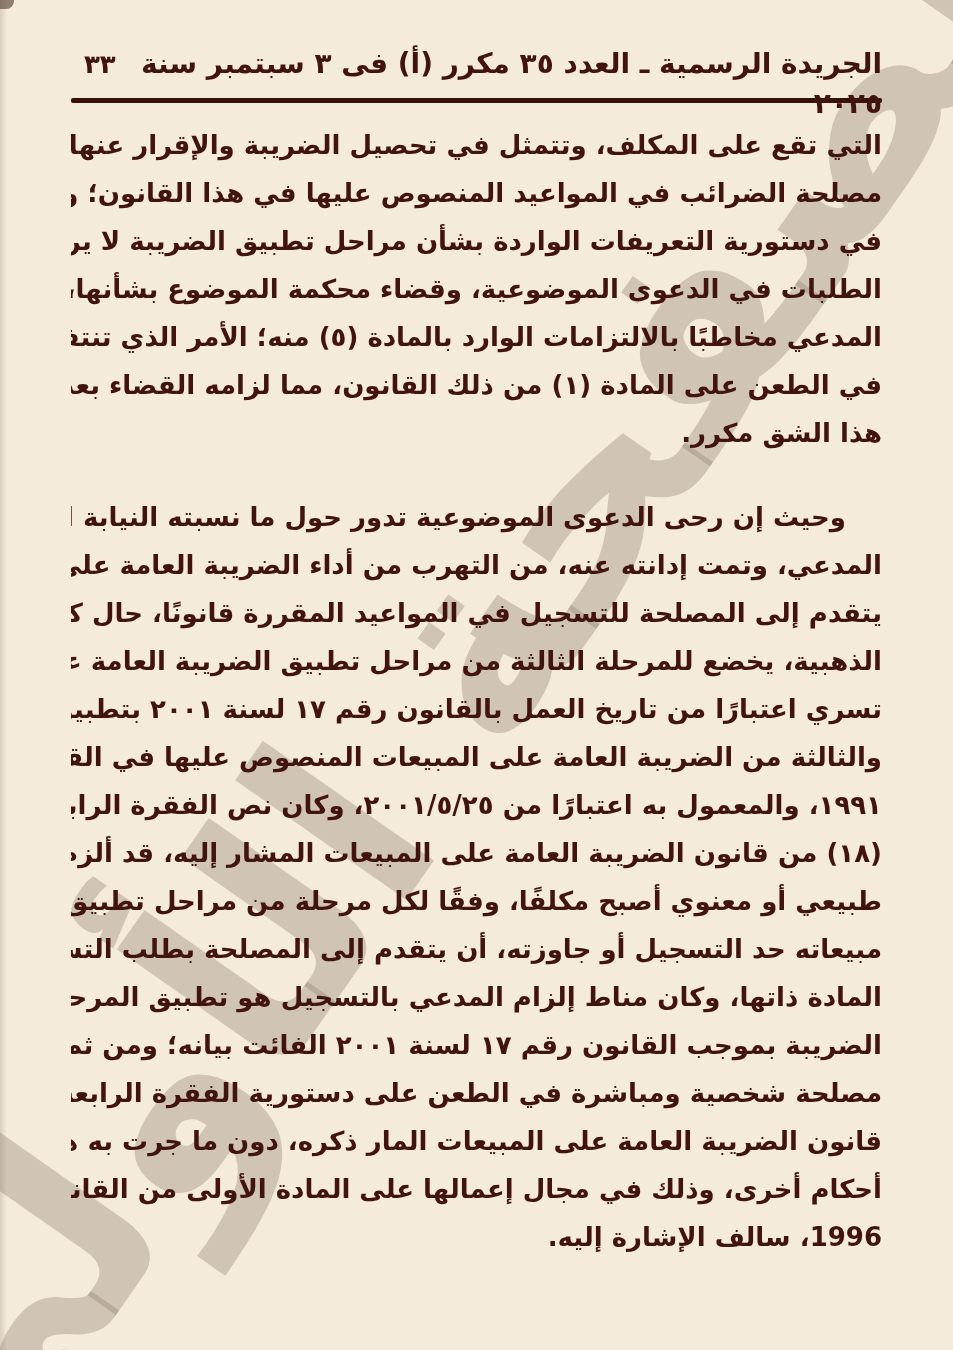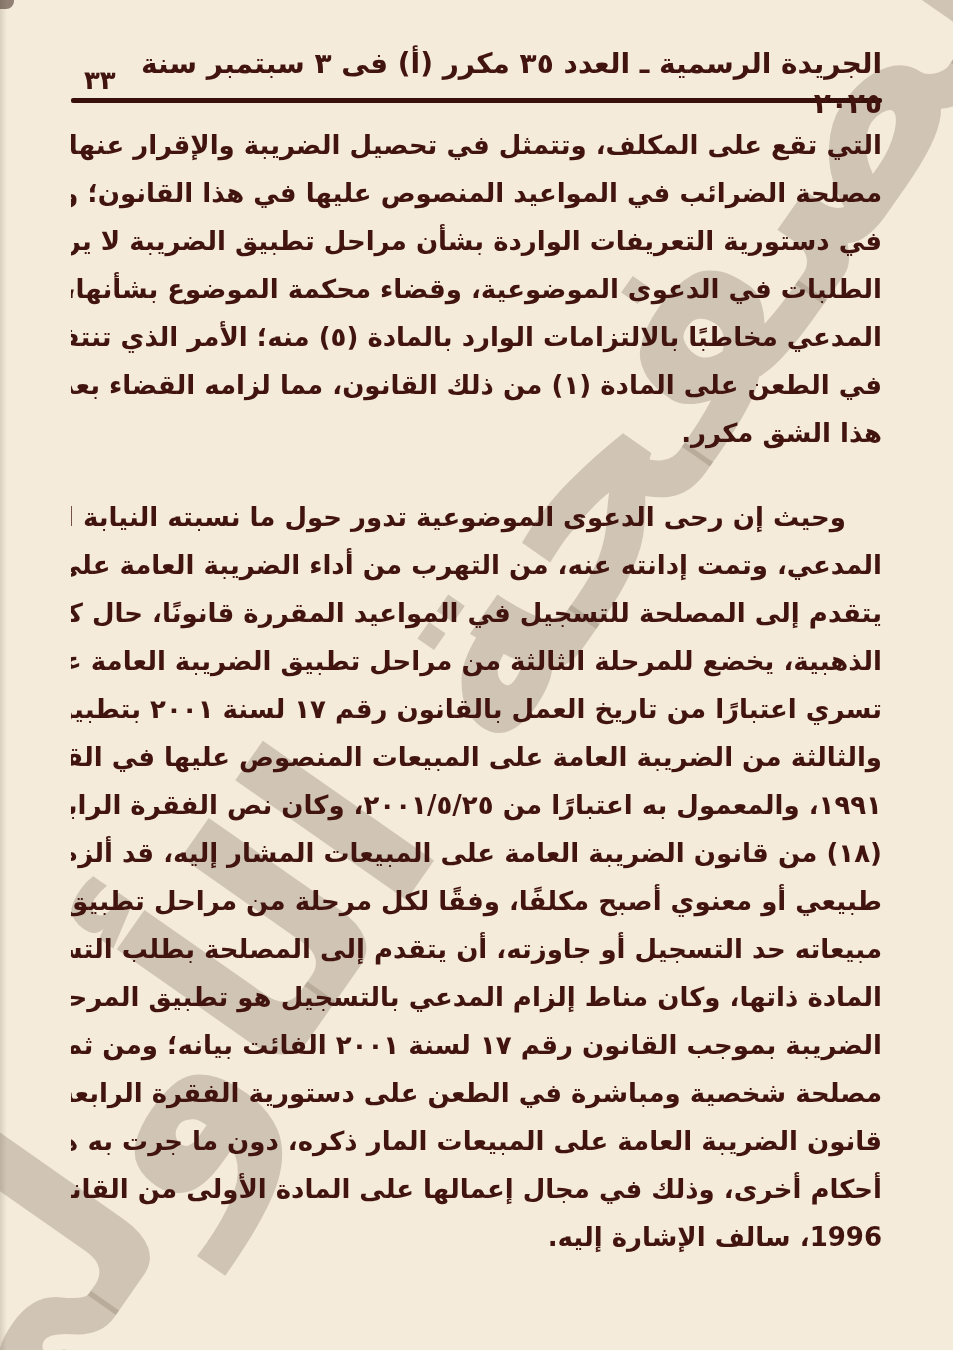--- a/index.html
+++ b/index.html
@@ -61,21 +61,21 @@
     height: 44px;
   }
   .header-title {
     font-size: 28px;
     font-weight: bold;
     line-height: 40px;
   }
   .page-num {
     position: absolute;
     left: 13px;
-    top: 16px;
+    top: 0;
     font-size: 26px;
     font-weight: bold;
     line-height: 40px;
   }
   .rule {
     margin-top: 10px;
     height: 5px;
     background: #38100b;
     border-radius: 2px;
   }

